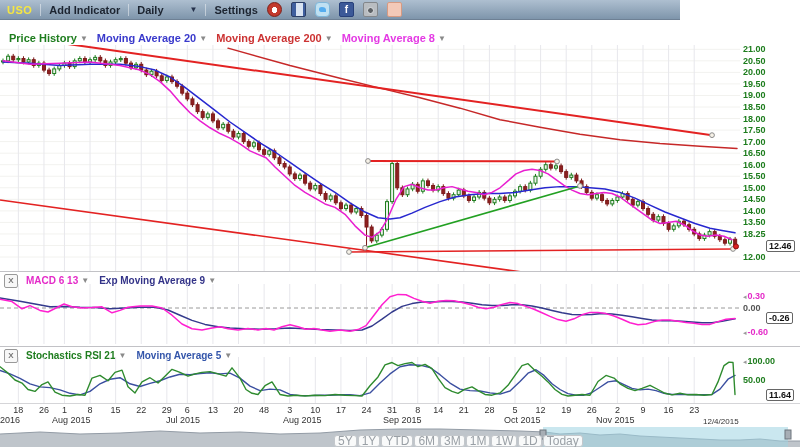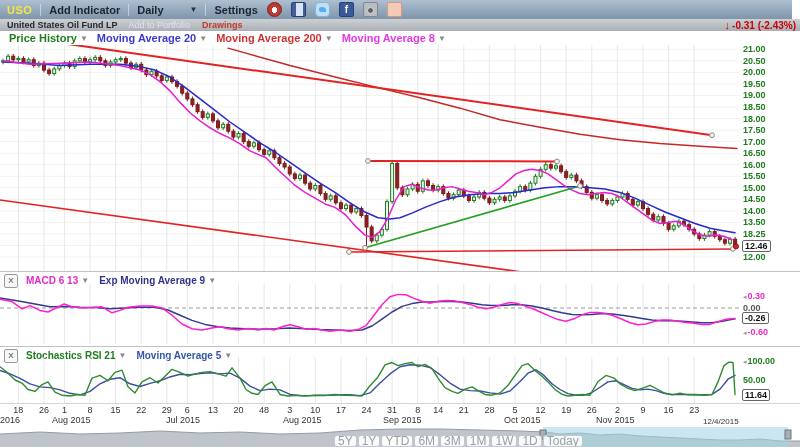--- a/index.html
+++ b/index.html
@@ -1,19 +1,19 @@
 <!DOCTYPE html>
 <html><head>
 <meta charset="utf-8">
 <style>
   html,body{margin:0;padding:0;background:#fff;}
   #app{position:relative;width:800px;height:447px;overflow:hidden;
        font-family:"Liberation Sans","DejaVu Sans",sans-serif;background:#fff;}
   
-  #topbar{position:absolute;left:0;top:0;width:792px;height:19px;
+  #topbar{position:absolute;left:0;top:0;width:680px;height:19px;
     background:linear-gradient(#aebfd0,#7e95ab);border-bottom:1px solid #6e8094;
     display:flex;align-items:center;font-size:11px;color:#1c2430;font-weight:bold;}
   #topbar .sep{width:1px;height:12px;background:rgba(255,255,255,.45);margin:0 8px;}
   #symbol{color:#f5e642;margin-left:7px;letter-spacing:.5px;}
   .ddArrow{font-size:8px;color:#24304a;margin-left:26px;}
   .tb-item{cursor:default;}
   .tbicon{width:13px;height:13px;margin-left:9px;border-radius:2px;position:relative;display:inline-block;}
   #icon-alarm{background:radial-gradient(circle at 50% 55%, #fff 0 3px, #c23a2e 3px);border-radius:50%;border:1px solid #7d1f18;}
   #icon-book{background:linear-gradient(90deg,#3f5f9e 0 4px,#d9e4f2 4px 11px,#3f5f9e 11px);border:1px solid #2c3f66;}
   #icon-twitter{background:#bfe0f2;border:1px solid #7fb6d9;border-radius:4px;}
@@ -37,21 +37,21 @@
   svg{position:absolute;left:0;display:block;}
   #main-svg{top:45px;} #macd-svg{top:272px;} #stoch-svg{top:347px;} #scrub-svg{top:427px;}
   .panel-div{position:absolute;left:0;width:800px;height:1px;background:#c2c2c6;}
   .phead{position:absolute;left:4px;height:13px;display:flex;align-items:center;font-size:10px;font-weight:bold;}
   .xbtn{width:12px;height:12px;border:1px solid #999;background:#f7f7f7;color:#777;
     font:bold 8px/12px "Liberation Sans",sans-serif;text-align:center;border-radius:2px;margin-right:8px;}
   .phead .da{color:#8a8a8a;font-size:8px;margin:0 10px 0 3px;}
   
   .ylab{position:absolute;font-size:9px;font-weight:bold;white-space:nowrap;text-align:right;}
   .val-box{position:absolute;font-size:9px;font-weight:bold;color:#111;background:#fff;
-    border:1px solid #666;border-radius:2px;padding:0 2px;line-height:10px;}
+    border:1px solid #666;border-radius:2px;padding:0 2px;line-height:10px;margin-left:24px;}
   .axarrow{color:#999;font-size:7px;margin-right:1px;}
   .xtick{position:absolute;font-size:9px;color:#333;transform:translateX(-50%);top:405px;}
   .xmonth{position:absolute;font-size:9px;color:#333;top:415px;}
   #enddate{position:absolute;font-size:8px;color:#333;top:417px;}
   
   #zoombtns{position:absolute;top:435px;display:flex;font-size:12px;color:#9aa0a6;}
   #zoombtns span{border:1px solid #c3c7cb;background:rgba(255,255,255,.9);border-radius:3px;
     padding:0 3px;margin-right:1px;line-height:10px;}
 </style>
 </head>
@@ -69,29 +69,20 @@
     <span class="sep"></span>
     <span class="tb-item">Settings</span>
     <span class="tbicon" id="icon-alarm"></span>
     <span class="tbicon" id="icon-book"></span>
     <span class="tbicon" id="icon-twitter"></span>
     <span class="tbicon" id="icon-facebook">f</span>
     <span class="tbicon" id="icon-camera"></span>
     <span class="tbicon" id="icon-note"></span>
   </div>
 
-  <div id="subbar">
-    <span id="company">United States Oil Fund LP</span>
-    <span id="addport">Add to Portfolio</span>
-    <span id="drawings">Drawings</span>
-    <span id="change">
-      <span class="dn">↓</span>
-      <span>-0.31 (-2.43%)</span>
-    </span>
-  </div>
 
   <div id="indbar">
     <span class="ind" style="color:#1e7d1e">Price History</span>
       <span class="da">▼</span>
     <span class="ind" style="color:#3a3acc">Moving Average 20</span>
       <span class="da">▼</span>
     <span class="ind" style="color:#cc3333">Moving Average 200</span>
       <span class="da">▼</span>
     <span class="ind" style="color:#e43ae4">Moving Average 8</span>
       <span class="da">▼</span>

